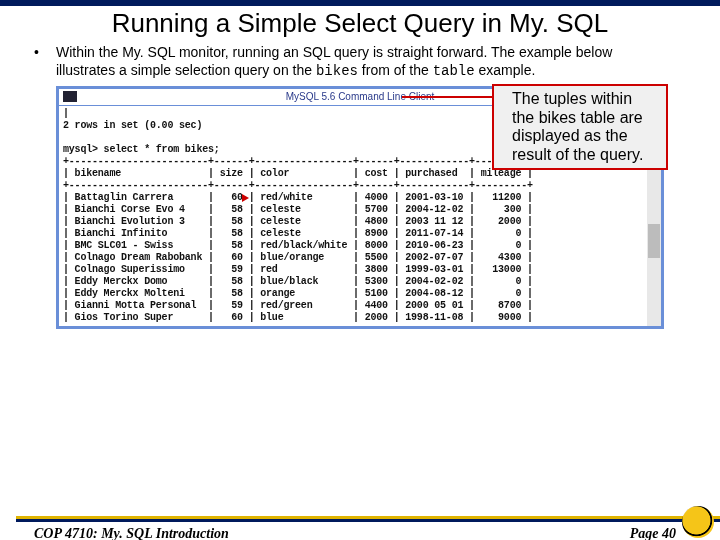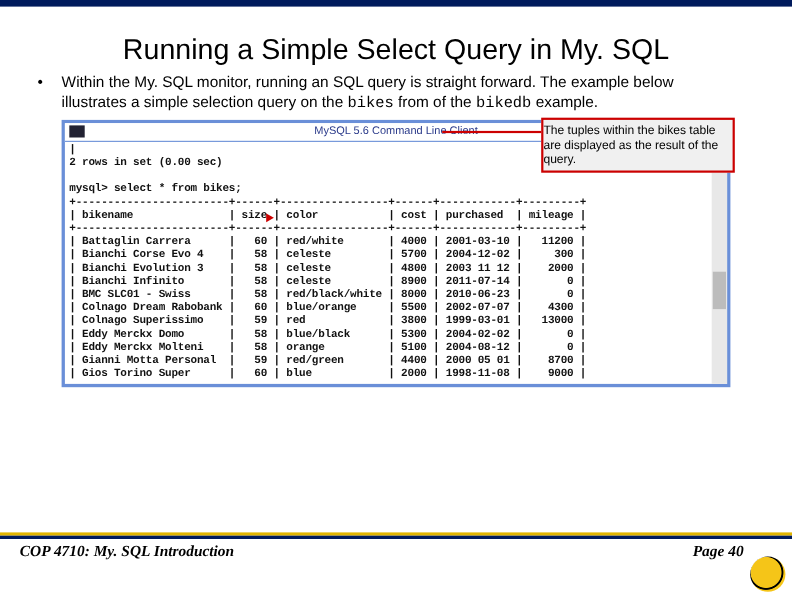--- a/index.html
+++ b/index.html
@@ -1,48 +1,48 @@
 <!DOCTYPE html>
 <html><head>
 <meta charset="utf-8">
 <style>
   * { margin:0; padding:0; box-sizing:border-box; }
   body { width:720px; height:540px; font-family:Arial,Helvetica,sans-serif; background:#fff; position:relative; overflow:hidden; }
   .top-bar { height:6px; background:#001a5c; }
-  .title { font-size:26px; text-align:center; padding:24px 0 4px; font-weight:400; }
+  .title { font-size:26px; text-align:center; padding:2px 0 4px; font-weight:400; }
   .body-text { font-size:14px; padding:0 56px 0 56px; line-height:1.3; }
   .bullet { position:absolute; left:34px; }
   .mono { font-family:"Courier New",monospace; }
   .screenshot-wrap { margin:6px 56px 0 56px; position:relative; }
   .win { border:3px solid #6a8fd8; background:#fff; font-family:"Courier New",monospace; font-size:10px; line-height:1.2; }
   .win-titlebar { background:#fff; color:#2a3a8a; text-align:center; font-size:10px; font-family:Arial,sans-serif; padding:2px 0; border-bottom:1px solid #6a8fd8; position:relative; }
   .win-icon { position:absolute; left:4px; top:2px; width:14px; height:11px; background:#223; }
   .win-body { padding:2px 4px; font-weight:bold; color:#111; }
   .win-body pre { font-family:"Courier New",monospace; font-size:10px; white-space:pre; letter-spacing:-0.2px; }
-  .callout { position:absolute; right:-4px; top:-2px; width:176px; background:#f0f0f0; border:2px solid #c00; padding:4px 0; font-size:11px; font-family:Arial,sans-serif; line-height:1.15; z-index:5; }
+  .callout { position:absolute; right:-4px; top:-2px; width:176px; background:#f0f0f0; border:2px solid #c00; padding:4px 18px; font-size:16px; font-family:Arial,sans-serif; line-height:1.15; z-index:5; }
   .callout-line { position:absolute; width:92px; height:2px; background:#c00; top:10px; right:170px; z-index:4; }
   .scrollbar { position:absolute; right:3px; top:18px; bottom:3px; width:14px; background:#e8e8e8; }
   .scroll-thumb { position:absolute; left:1px; width:12px; top:120px; height:34px; background:#bcbcbc; }
-  .footer { position:absolute; bottom:0; left:0; right:0; height:56px; }
+  .footer { position:absolute; bottom:0; left:0; right:0; height:24px;padding-left:16px; }
   .foot-bar1 { height:3px; background:#e0b400; }
   .foot-bar2 { height:3px; background:#001a5c; }
   .foot-row { display:flex; align-items:center; justify-content:space-between; padding:4px 44px 0 18px; font-size:14px; font-style:italic; font-family:"Times New Roman",serif; font-weight:bold; }
   .foot-center { font-weight:bold; }
   .logo { position:absolute; right:6px; bottom:2px; width:32px; height:32px; border-radius:50%; background:radial-gradient(circle at 45% 45%, #f5c518 0%, #f5c518 55%, #000 58%, #000 62%, #f5c518 65%); }
   .arrow { position:absolute; left:242px; top:194px; width:0; height:0; border-top:4px solid transparent; border-bottom:4px solid transparent; border-left:7px solid #c00; z-index:6; }
 </style>
 </head>
 <body>
 
 <div class="top-bar"></div>
 <h1 class="title">Running a Simple Select Query in My. SQL</h1>
 
 <div class="body-text">
   <span class="bullet">•</span>
-  <span>Within the My. SQL monitor, running an SQL query is straight forward.  The example below illustrates a simple selection query on the </span><span class="mono">bikes</span><span> from of the </span><span class="mono">bikedb</span><span> example.</span>
+  <span>Within the My. SQL monitor, running an SQL query is straight forward.  The example below illustrates a simple selection query on the </span><span class="mono">bikes</span><span> from of the </span><span class="mono">table</span><span> example.</span>
 </div>
 
 <div class="screenshot-wrap">
   <div class="callout-line"></div>
   <div class="callout">
     <span>The tuples within the bikes table are displayed as the result of the query.</span>
   </div>
   <div class="win">
     <div class="win-titlebar">
       <div class="win-icon"></div>

